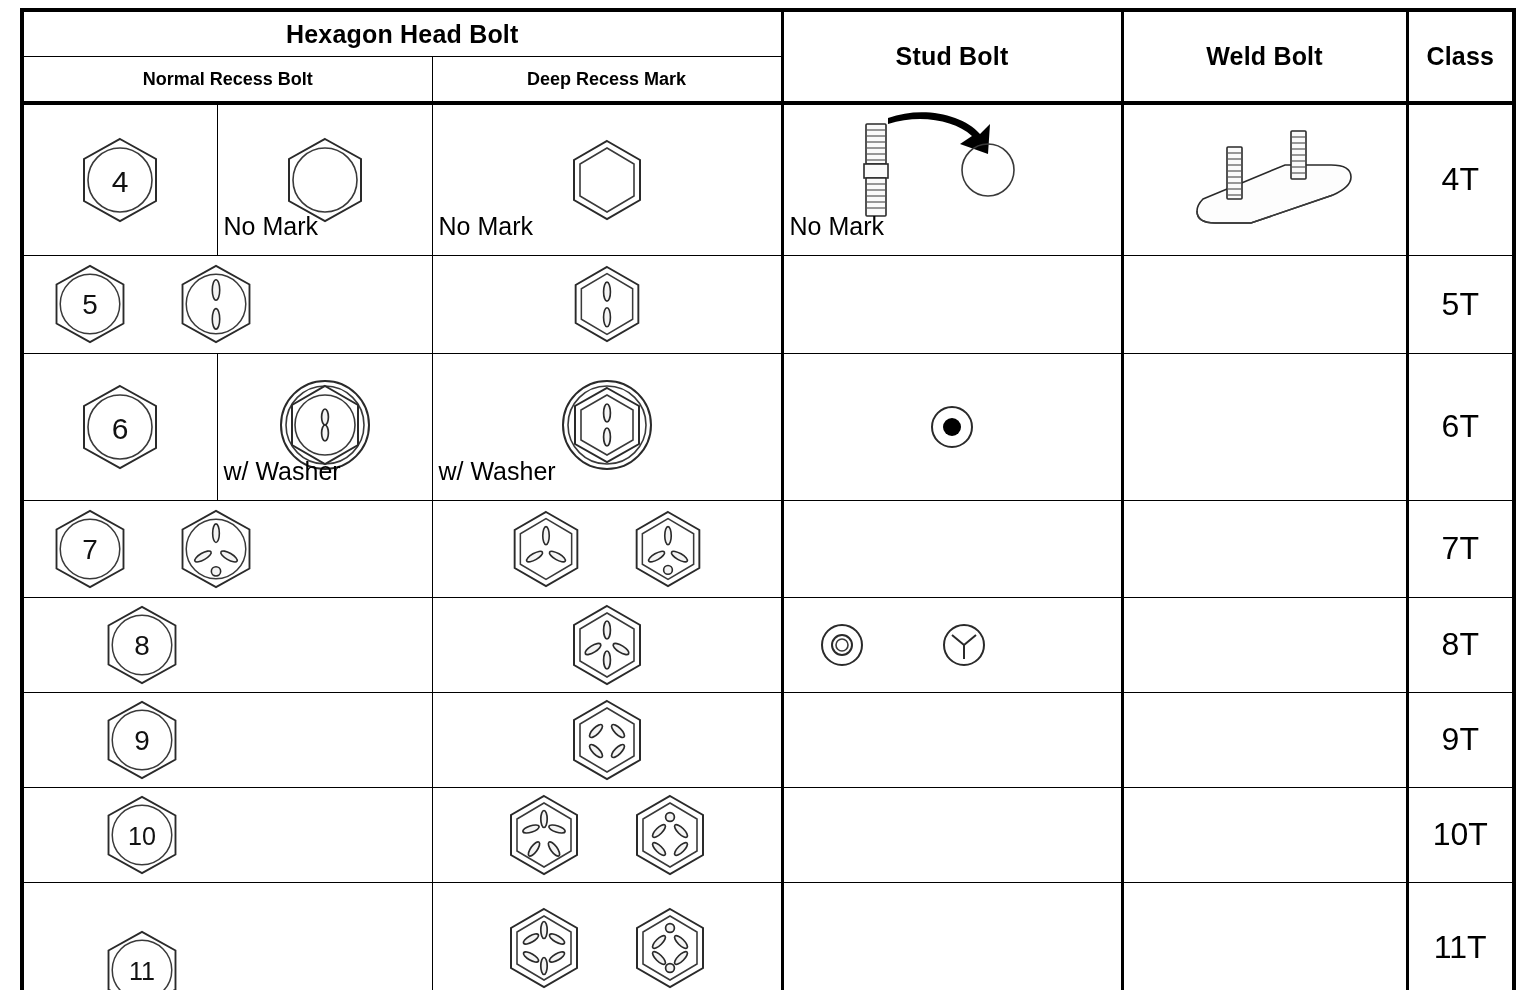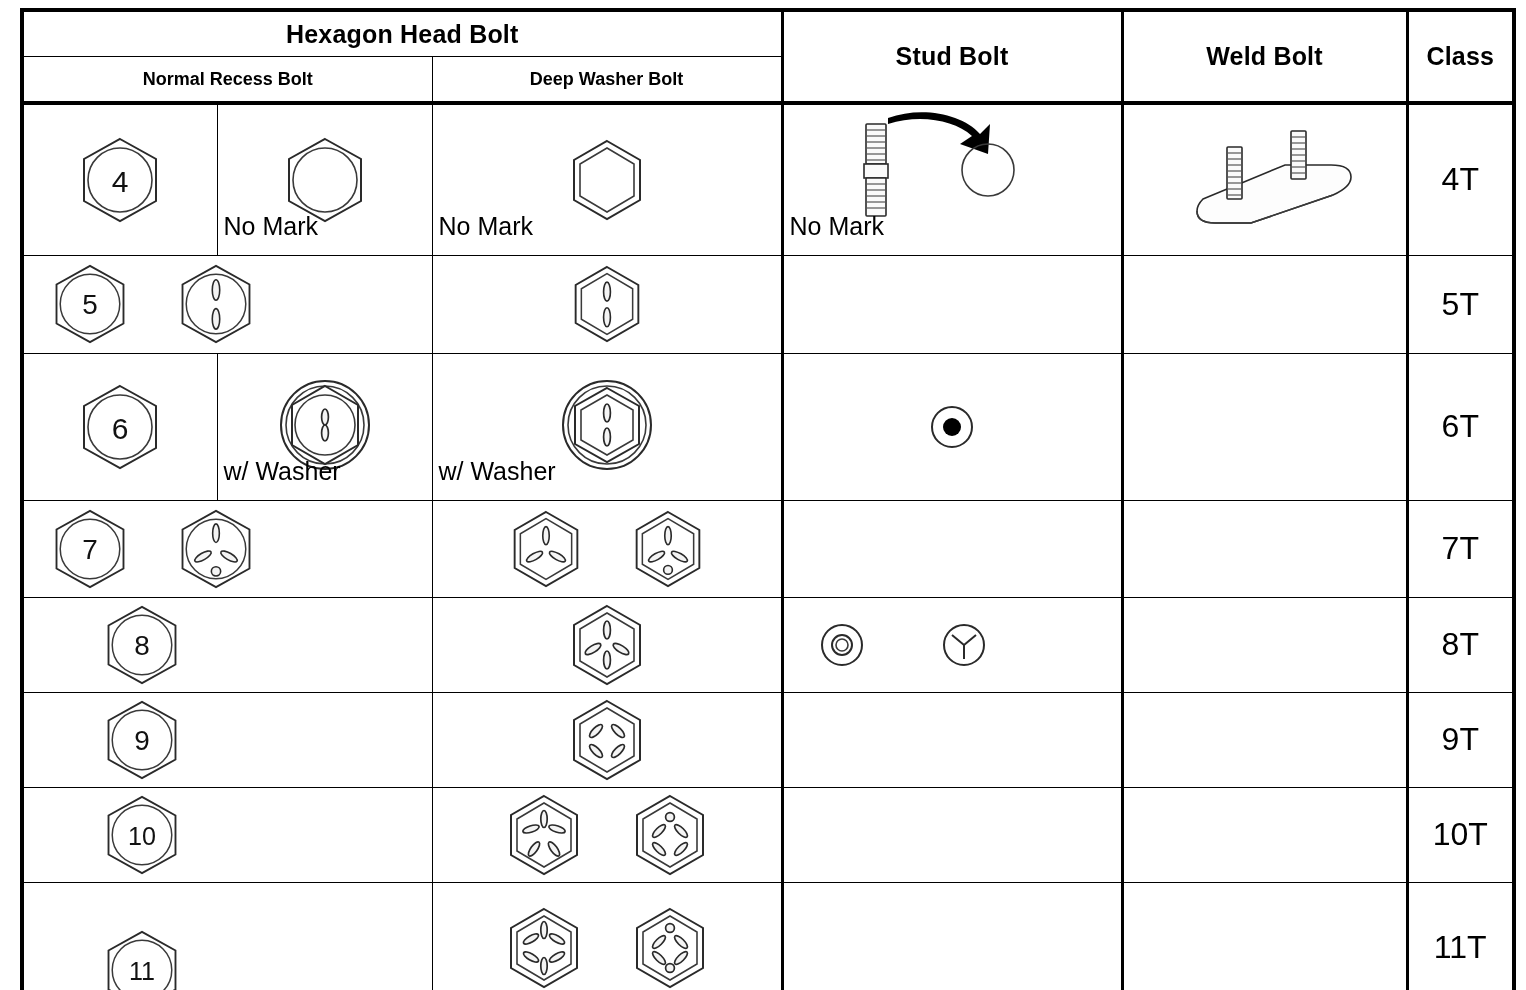--- a/index.html
+++ b/index.html
@@ -111,21 +111,21 @@
 
   <tbody>
         <tr>
     <th class="hdr-main thick-r" colspan="3">Hexagon Head Bolt</th>
     <th class="hdr-main thick-b thick-r" rowspan="2">Stud Bolt</th>
     <th class="hdr-main thick-b thick-r" rowspan="2">Weld Bolt</th>
     <th class="hdr-main thick-b" rowspan="2">Class</th>
   </tr>
   <tr>
     <th class="hdr-sub thick-b" colspan="2">Normal Recess Bolt</th>
-    <th class="hdr-sub thick-b thick-r">Deep Washer Bolt</th>
+    <th class="hdr-sub thick-b thick-r">Deep Recess Mark</th>
   </tr>
 
   <tr class="rowh-1">
     <td class="cell">
       <div class="cellwrap">
         <svg width="86" height="92" viewBox="0 0 86 92">
           <polygon class="gfx" points="43,5 79,25 79,67 43,87 7,67 7,25"></polygon>
           <circle class="gfx-thin" cx="43" cy="46" r="32"></circle>
           <text class="num" x="43" y="47">4</text>
         </svg>

